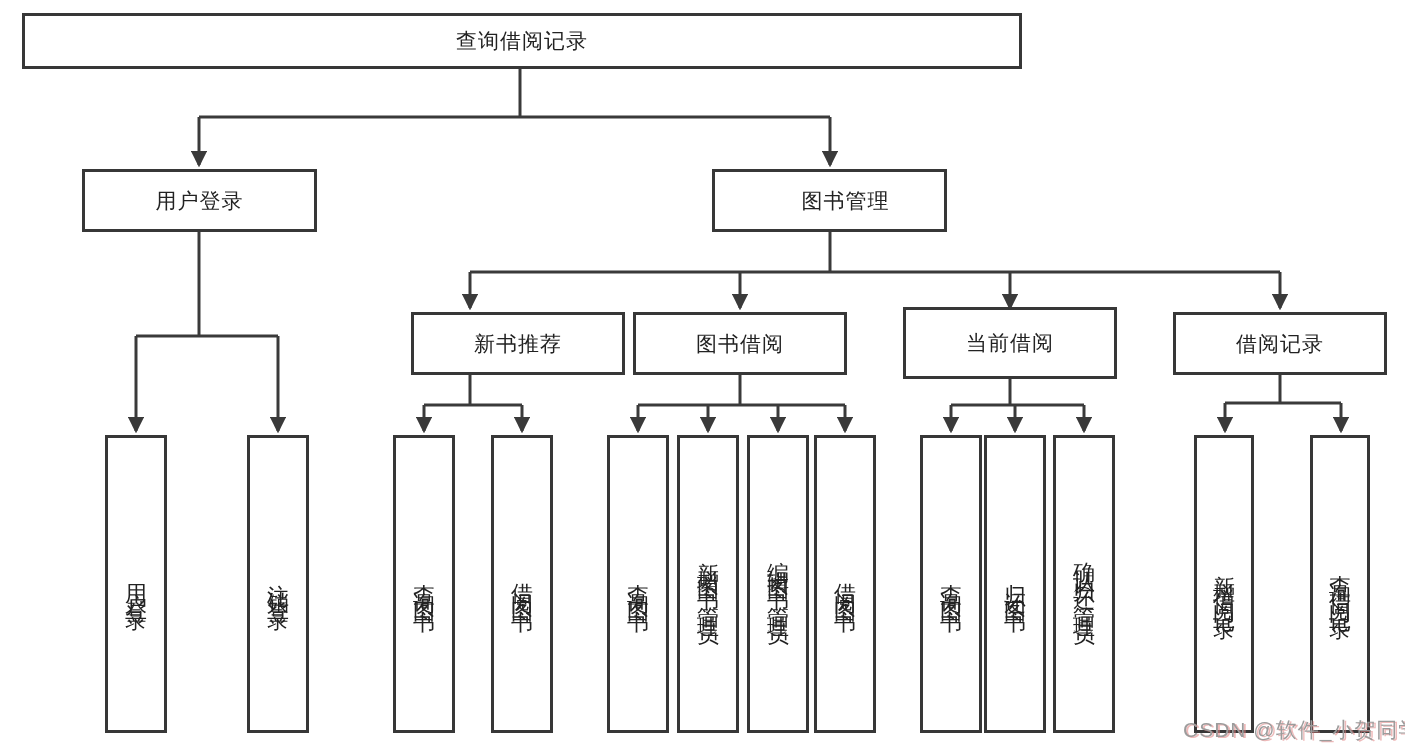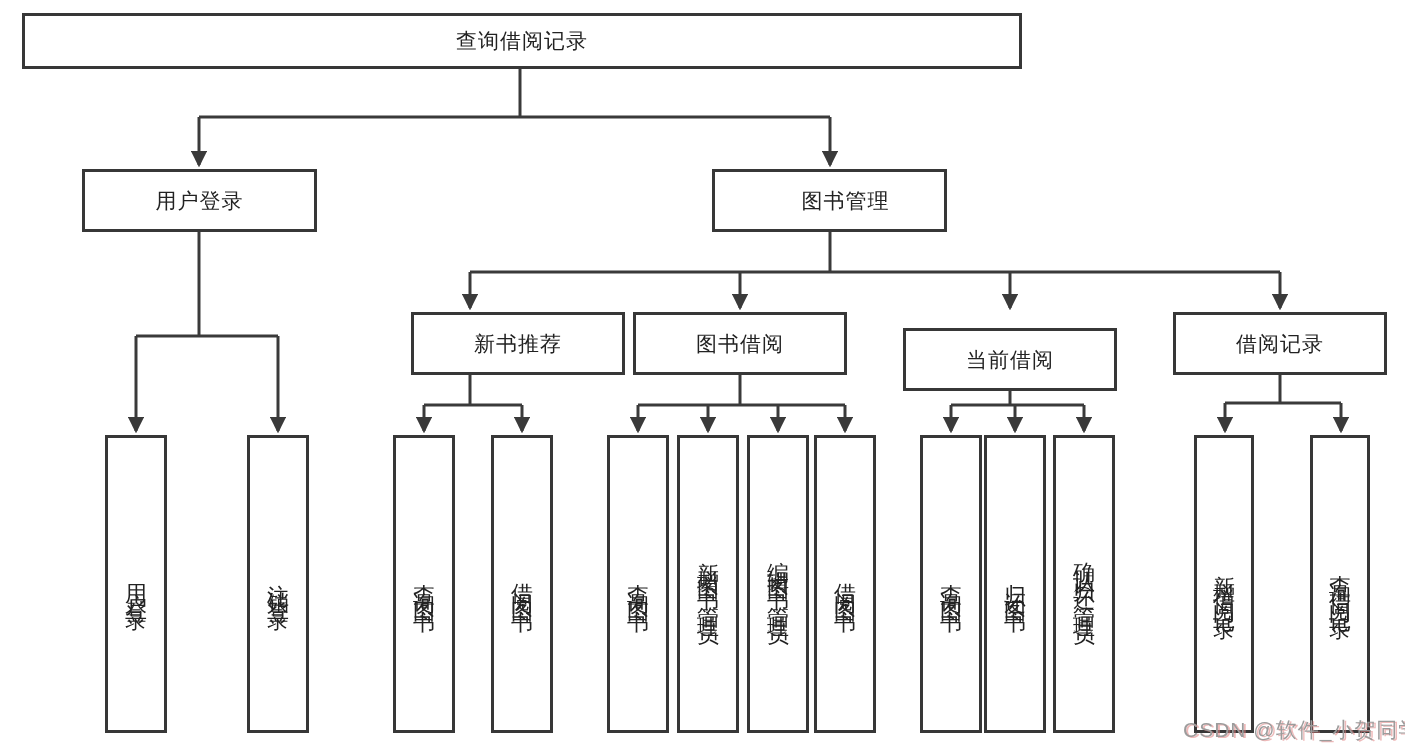--- a/index.html
+++ b/index.html
@@ -99,21 +99,21 @@
     </g>
   </svg>
 
   <div class="box" style="left:22px;top:13px;width:1000px;height:56px;">查询借阅记录</div>
 
   <div class="box" style="left:82px;top:169px;width:235px;height:63px;">用户登录</div>
   <div class="box" style="left:712px;top:169px;width:235px;height:63px;padding-left:32px;">图书管理</div>
 
   <div class="box" style="left:363px;top:312px;width:214px;height:63px;margin-left:48px;">新书推荐</div>
   <div class="box" style="left:633px;top:312px;width:214px;height:63px;">图书借阅</div>
-  <div class="box" style="left:903px;top:328px;width:214px;height:63px;">当前借阅</div>
+  <div class="box" style="left:903px;top:307px;width:214px;height:72px;">当前借阅</div>
   <div class="box" style="left:1173px;top:312px;width:214px;height:63px;">借阅记录</div>
 
   <div class="box v" style="left:105px;top:435px;width:62px;height:298px;">用户登录</div>
   <div class="box v" style="left:247px;top:435px;width:62px;height:298px;">注销登录</div>
 
   <div class="box v" style="left:393px;top:435px;width:62px;height:298px;">查询图书</div>
   <div class="box v" style="left:491px;top:435px;width:62px;height:298px;">借阅图书</div>
 
   <div class="box v" style="left:607px;top:435px;width:62px;height:298px;">查询图书</div>
   <div class="box v" style="left:677px;top:435px;width:62px;height:298px;">新增图书（管理员）</div>

